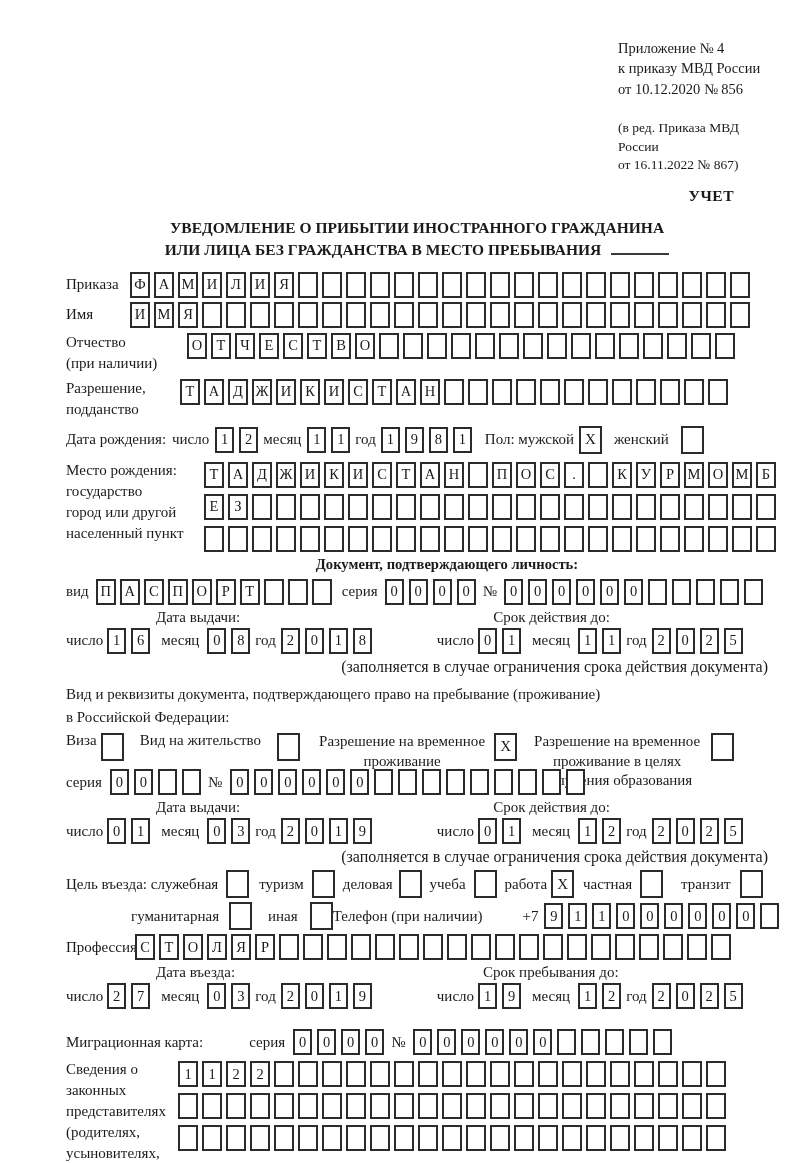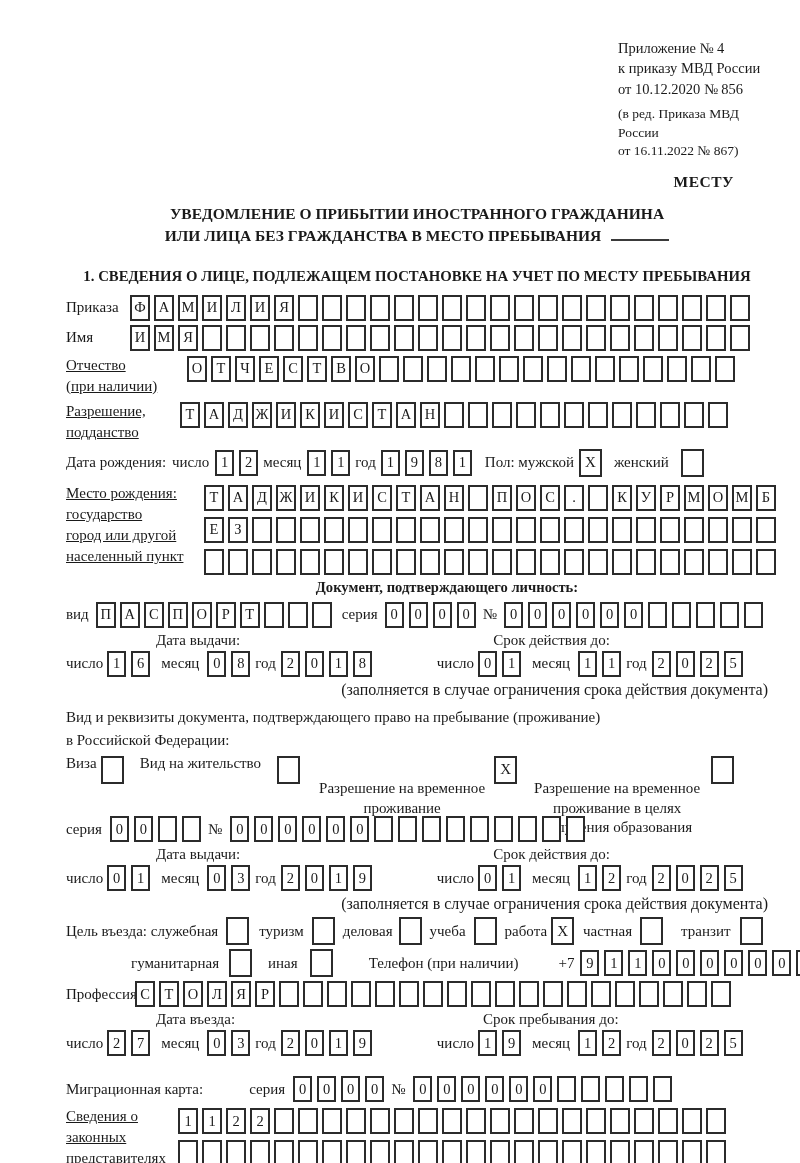--- a/index.html
+++ b/index.html
@@ -1,64 +1,63 @@
 <!DOCTYPE html>
 <html><head>
 <meta charset="utf-8">
 <style>
   html,body{margin:0;padding:0;background:#fff;}
   body{width:800px;height:1163px;overflow:hidden;color:#1a1a1a;
        font-family:"Liberation Serif","DejaVu Serif",serif;}
   .page{padding:38px 32px 0 66px;box-sizing:border-box;width:800px;}
   .hdr{margin-left:552px;font-size:14.5px;line-height:1.4;}
-  .hdr-small{margin-left:552px;font-size:13.5px;line-height:1.38;margin-top:6px;}
+  .hdr-small{margin-left:552px;font-size:13.5px;line-height:1.38;margin-top:20px;}
   .form-label{text-align:right;padding-right:34px;font-weight:bold;font-size:15.5px;margin-top:12px;letter-spacing:.5px;}
   .title{text-align:center;font-weight:bold;font-size:15.5px;line-height:1.45;margin-top:12px;}
   .title-underline{display:inline-block;width:58px;border-bottom:2px solid #3a3a3a;margin-left:10px;vertical-align:baseline;}
   .sec{ymargin:0;text-align:center;font-weight:bold;font-size:14.8px;margin-top:20px;}
   .rows{margin-top:10px;}
   .r{display:flex;align-items:center;margin-bottom:4px;}
   .lbl{font-size:15px;white-space:nowrap;}
   .lblcol{flex:none;}
-  .lblcol .lbl{display:block;line-height:21px;text-decoration:underline;}
+  .lblcol .lbl{display:block;line-height:21px;}
   .cells{display:flex;flex:none;}
   .cell{width:20px;height:26px;border:2px solid #2b2b2b;box-sizing:border-box;margin-right:4px;
         display:flex;align-items:center;justify-content:center;
         font-size:14.5px;font-family:"Liberation Serif",serif;background:#fff;flex:none;}
   .sp .cell{width:19px;margin-right:5px;}
   .box .cell{width:23px;height:28px;margin-right:0;font-size:15px;}
   .stack{display:flex;flex-direction:column;gap:5px;}
   .note{font-size:16px;margin-bottom:4px;}
   .heads{margin-bottom:2px;}
-  .optlbl{font-size:15px;text-align:center;line-height:1.32;margin-top:24px;}
+  .optlbl{font-size:15px;text-align:center;line-height:1.32;}
   .block{align-items:flex-start;}
   .block .cells,.block .stack{margin-top:1px;}
 </style>
 </head>
 <body>
 
 <div class="page">
 
   <div class="hdr">
     <div>Приложение № 4</div>
     <div>к приказу МВД России</div>
     <div>от 10.12.2020 № 856</div>
   </div>
   <div class="hdr-small">
     <div>(в ред. Приказа МВД России</div>
     <div>от 16.11.2022 № 867)</div>
   </div>
-  <div class="form-label">МЕСТУ</div>
+  <div class="form-label">УЧЕТ</div>
 
   <div class="title">
     <div>УВЕДОМЛЕНИЕ О ПРИБЫТИИ ИНОСТРАННОГО ГРАЖДАНИНА</div>
     <div><span>ИЛИ ЛИЦА БЕЗ ГРАЖДАНСТВА В МЕСТО ПРЕБЫВАНИЯ</span><span class="title-underline"></span></div>
   </div>
 
-  <div class="sec">1. СВЕДЕНИЯ О ЛИЦЕ, ПОДЛЕЖАЩЕМ ПОСТАНОВКЕ НА УЧЕТ ПО МЕСТУ ПРЕБЫВАНИЯ</div>
 
   <div class="rows">
 
     <div class="r">
       <span class="lbl" style="width:64px">Приказа</span>
       <div class="cells">
           <div class="cell">Ф</div>
           <div class="cell">А</div>
           <div class="cell">М</div>
           <div class="cell">И</div>
@@ -511,21 +510,21 @@
 
     <div class="r">
       <span class="lbl" style="margin-left:65px">гуманитарная</span>
       <div class="cells box" style="margin-left:10px">
           <div class="cell"></div>
         </div>
       <span class="lbl" style="margin-left:16px">иная</span>
       <div class="cells box" style="margin-left:12px">
           <div class="cell"></div>
         </div>
-      <span class="lbl" style="margin-left:36px">Телефон (при наличии)</span>
+      <span class="lbl" style="">Телефон (при наличии)</span>
       <span class="lbl" style="margin-left:40px">+7</span>
       <div class="cells sp" style="margin-left:6px">
           <div class="cell">9</div>
           <div class="cell">1</div>
           <div class="cell">1</div>
           <div class="cell">0</div>
           <div class="cell">0</div>
           <div class="cell">0</div>
           <div class="cell">0</div>
           <div class="cell">0</div>

